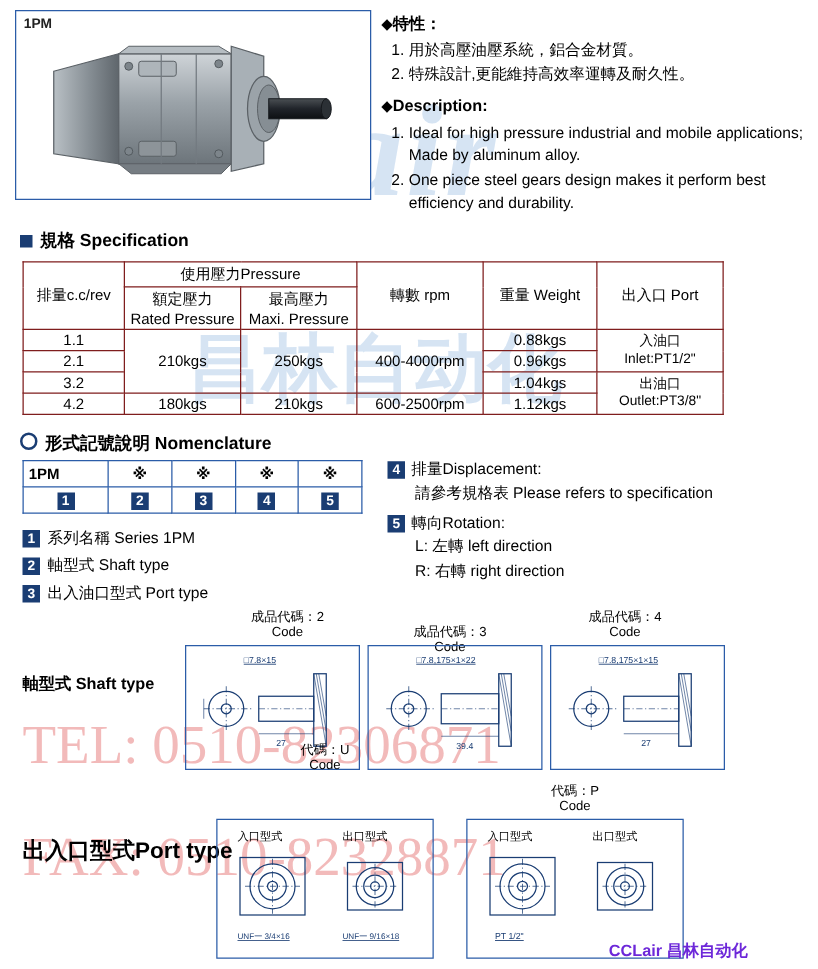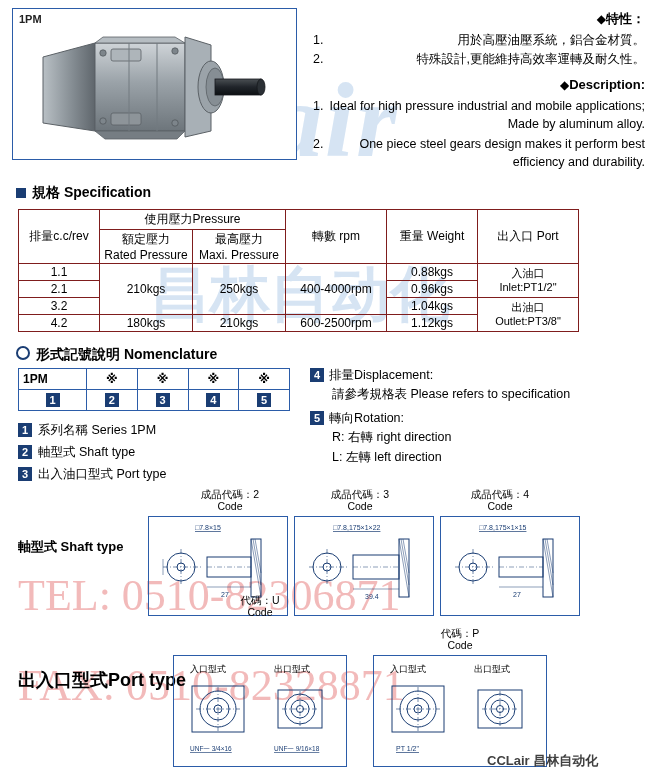--- a/index.html
+++ b/index.html
@@ -39,21 +39,21 @@
 
   
   .photo-box{
     position:absolute;left:12px;top:8px;width:283px;height:150px;
     border:1px solid #2b5ca8;background:#ffffff;overflow:hidden;
   }
   .photo-label{position:absolute;left:6px;top:4px;font-size:11px;font-weight:bold;color:#222;z-index:3;}
   .pump{position:absolute;left:12px;top:18px;}
 
   
-  .features{position:absolute;left:305px;top:10px;width:340px;font-size:12.5px;line-height:1.45;text-align:right;}
+  .features{position:absolute;left:305px;top:10px;width:340px;font-size:12.5px;line-height:1.45;}
   .feat-head{font-weight:bold;font-size:13px;margin-bottom:2px;}
   .feat-head .dia{font-size:12px;}
   .feat-list{margin:0 0 8px 0;padding-left:22px;}
   .feat-list li{margin-bottom:1px;}
   .feat-en li{margin-bottom:2px;}
 
   
   .sec-head{position:absolute;font-size:14px;font-weight:bold;}
   .sq{display:inline-block;width:10px;height:10px;background:#1a3d73;margin-right:6px;position:relative;top:1px;}
   .circ{display:inline-block;width:10px;height:10px;border:2px solid #1a3d73;border-radius:50%;margin-right:6px;position:relative;top:1px;}
@@ -91,21 +91,21 @@
 
   
   .shaft-title{position:absolute;left:18px;top:538px;font-size:13px;font-weight:bold;}
   .port-title{position:absolute;left:18px;top:668px;font-size:18px;font-weight:bold;}
 
   .code-cap{position:absolute;font-size:10.5px;text-align:center;width:110px;line-height:1.15;}
   .drawbox{position:absolute;border:1px solid #2b5ca8;background:transparent;}
   .cap2{position:absolute;font-size:10.5px;text-align:center;width:120px;line-height:1.15;}
 
   .brand{
-    position:absolute;left:487px;top:752px;font-size:13px;font-weight:bold;color:#404040;text-align:center;
+    position:absolute;left:487px;top:752px;font-size:13px;font-weight:bold;color:#6d28d9;text-align:center;
   }
 </style>
 </head>
 <body>
 
 <div class="page">
 
   <div class="wm-cclair">CCLair</div>
   <div class="wm-cn">昌林自动化</div>
   <div class="wm-tel">TEL: 0510-82306871</div>
@@ -265,32 +265,32 @@
     <div><span class="num-badge">3</span><span>出入油口型式 Port type</span></div>
   </div>
 
   <div class="right-notes">
     <div>
       <span class="num-badge">4</span><span>排量Displacement:</span>
       <div class="indent">請參考規格表 Please refers to specification</div>
     </div>
     <div style="margin-top:4px;">
       <span class="num-badge">5</span><span>轉向Rotation:</span>
+      <div class="indent">L: 左轉 left direction</div>
       <div class="indent">R: 右轉 right direction</div>
-      <div class="indent">L: 左轉 left direction</div>
     </div>
   </div>
 
   <div class="shaft-title">軸型式 Shaft type</div>
 
   <div class="code-cap" style="left:175px;top:488px;">
     <div>成品代碼：2</div>
     <div>Code</div>
   </div>
-  <div class="code-cap" style="left:305px;top:488px;">
+  <div class="code-cap" style="left:305px;top:500px;">
     <div>成品代碼：3</div>
     <div>Code</div>
   </div>
   <div class="code-cap" style="left:445px;top:488px;">
     <div>成品代碼：4</div>
     <div>Code</div>
   </div>
 
   <div class="drawbox" style="left:148px;top:516px;width:138px;height:98px;">
     <svg width="138" height="98" viewBox="0 0 138 98">

